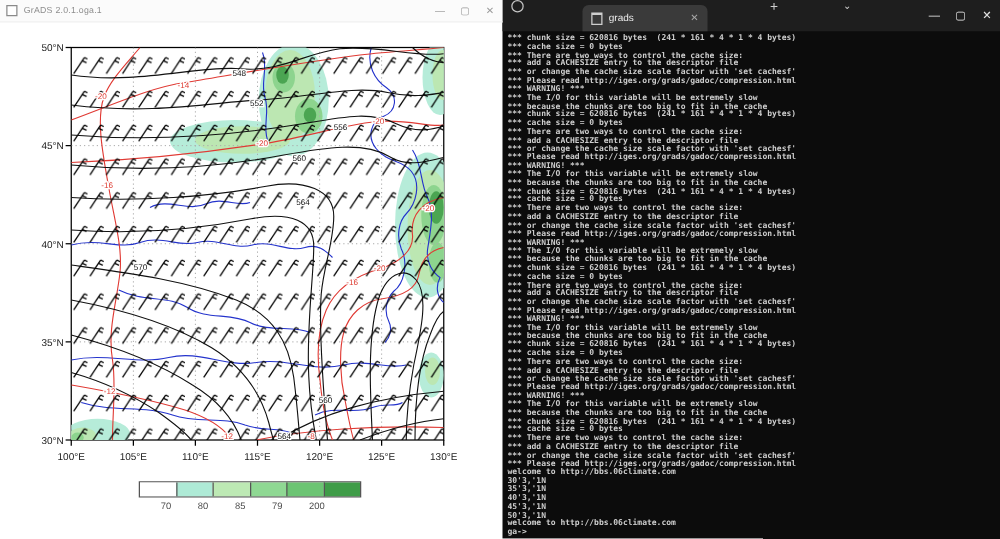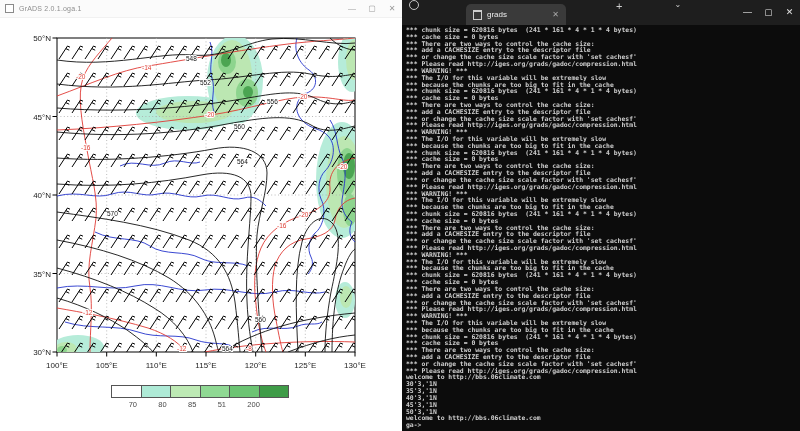--- a/index.html
+++ b/index.html
@@ -215,21 +215,21 @@
         <div class="seg" style="background-color: rgb(174, 234, 214);"></div>
         <div class="seg" style="background-color: rgb(189, 233, 180);"></div>
         <div class="seg" style="background-color: rgb(143, 216, 147);"></div>
         <div class="seg" style="background-color: rgb(108, 196, 115);"></div>
         <div class="seg" style="background-color: rgb(63, 156, 72);"></div>
       </div>
       <div class="colorbar-labels">
         <span style="left:29.7px">70</span>
         <span style="left:59.3px">80</span>
         <span style="left:89px">85</span>
-        <span style="left:118.7px">51</span>
+        <span style="left:118.7px">79</span>
         <span style="left:148.3px">200</span>
       </div>
     </div>
   </div>
 
   <div class="terminal-window">
     <div class="term-titlebar">
       <span class="term-app-icon"></span>
       <div class="term-tab">
         <span class="tab-icon"></span>

